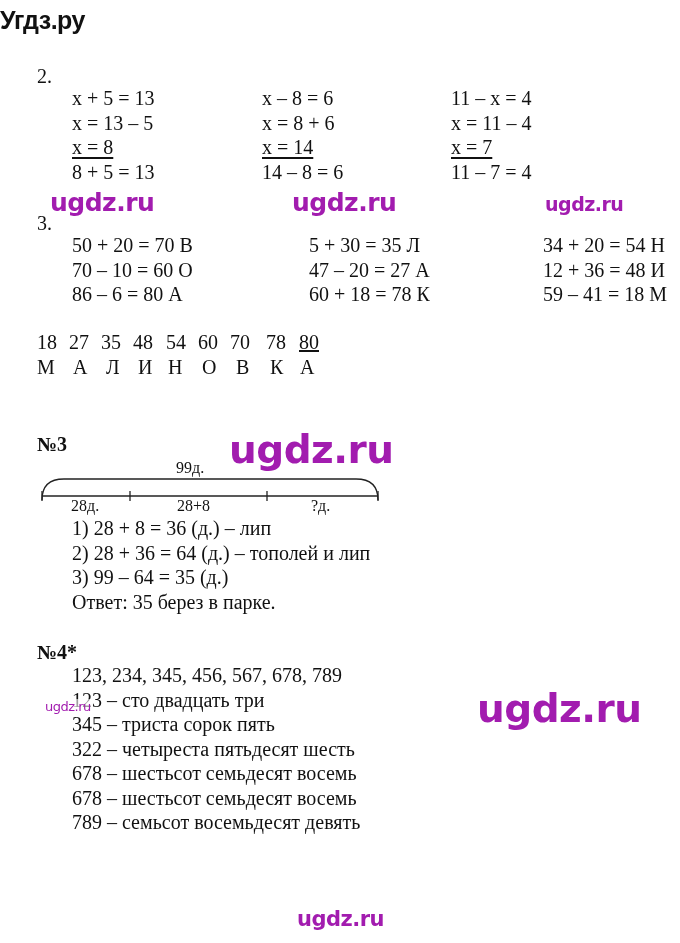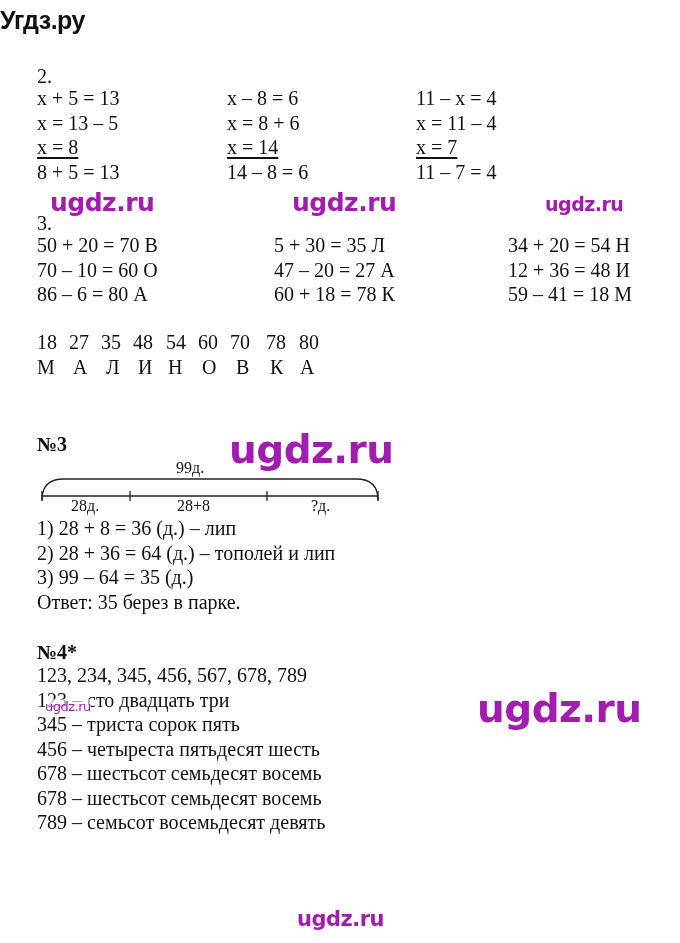--- a/index.html
+++ b/index.html
@@ -9,21 +9,21 @@
   .site-title { left:0; width:680px; top:0; font-family:"Liberation Sans", sans-serif;
                 font-weight:bold; font-size:25px; line-height:30px; letter-spacing:-0.5px; top:5px; }
   .t { font-size:20px; line-height:24px; }
   .ul { text-decoration:underline; text-underline-offset:3px; }
   .wm { font-family:"DejaVu Sans", sans-serif; font-weight:bold; color:#a21caf; letter-spacing:-0.5px; }
   .wm-sm { font-size:25px; }
   .wm-xs { font-size:19px; }
   .wm-lg { font-size:39px; }
   .wm-tiny { font-size:13px; }
   .hdr { font-weight:bold; font-size:20px; line-height:24px; }
-  .col { position:absolute; }
+  .col { position:absolute;margin-left:35px; }
   .col div { font-size:20px; line-height:24.5px; white-space:nowrap; }
   .diag-lbl { font-size:16px; line-height:18px; position:absolute; white-space:nowrap; }
 </style>
 </head>
 <body>
 
 <div class="abs site-title">Угдз.ру</div>
 
 <div class="abs t" style="left:37px; top:64px;">2.</div>
 
@@ -70,21 +70,21 @@
 
 <div>
   <div class="abs t" style="left:37px; top:330px;">18</div>
   <div class="abs t" style="left:69px; top:330px;">27</div>
   <div class="abs t" style="left:101px; top:330px;">35</div>
   <div class="abs t" style="left:133px; top:330px;">48</div>
   <div class="abs t" style="left:166px; top:330px;">54</div>
   <div class="abs t" style="left:198px; top:330px;">60</div>
   <div class="abs t" style="left:230px; top:330px;">70</div>
   <div class="abs t" style="left:266px; top:330px;">78</div>
-  <div class="abs t" style="left:299px; top:330px;">80</div>
+  <div class="abs t" style="left:299px; top:330px;text-decoration:underline;">80</div>
 </div>
 <div>
   <div class="abs t" style="left:37px; top:355px;">М</div>
   <div class="abs t" style="left:73px; top:355px;">А</div>
   <div class="abs t" style="left:106px; top:355px;">Л</div>
   <div class="abs t" style="left:138px; top:355px;">И</div>
   <div class="abs t" style="left:168px; top:355px;">Н</div>
   <div class="abs t" style="left:202px; top:355px;">О</div>
   <div class="abs t" style="left:236px; top:355px;">В</div>
   <div class="abs t" style="left:270px; top:355px;">К</div>
@@ -114,21 +114,21 @@
   <div>2) 28 + 36 = 64 (д.) – тополей и лип</div>
   <div>3) 99 – 64 = 35 (д.)</div>
   <div>Ответ: 35 берез в парке.</div>
 </div>
 
 <div class="abs hdr" style="left:37px; top:640px;">№4*</div>
 <div class="col" style="left:37px; top:663px;">
   <div>123, 234, 345, 456, 567, 678, 789</div>
   <div>123 – сто двадцать три</div>
   <div>345 – триста сорок пять</div>
-  <div>456 – четыреста пятьдесят шесть</div>
+  <div>322 – четыреста пятьдесят шесть</div>
   <div>678 – шестьсот семьдесят восемь</div>
   <div>678 – шестьсот семьдесят восемь</div>
   <div>789 – семьсот восемьдесят девять</div>
 </div>
 <div class="abs wm wm-tiny" style="left:45px; top:699px; font-weight:normal; background:rgba(255,255,255,0.6);">ugdz.ru</div>
 <div class="abs wm wm-lg" style="left:477px; top:686px;">ugdz.ru</div>
 
 <div class="abs wm" style="left:297px; top:907px; font-size:21px;">ugdz.ru</div>
 
 </body></html>

